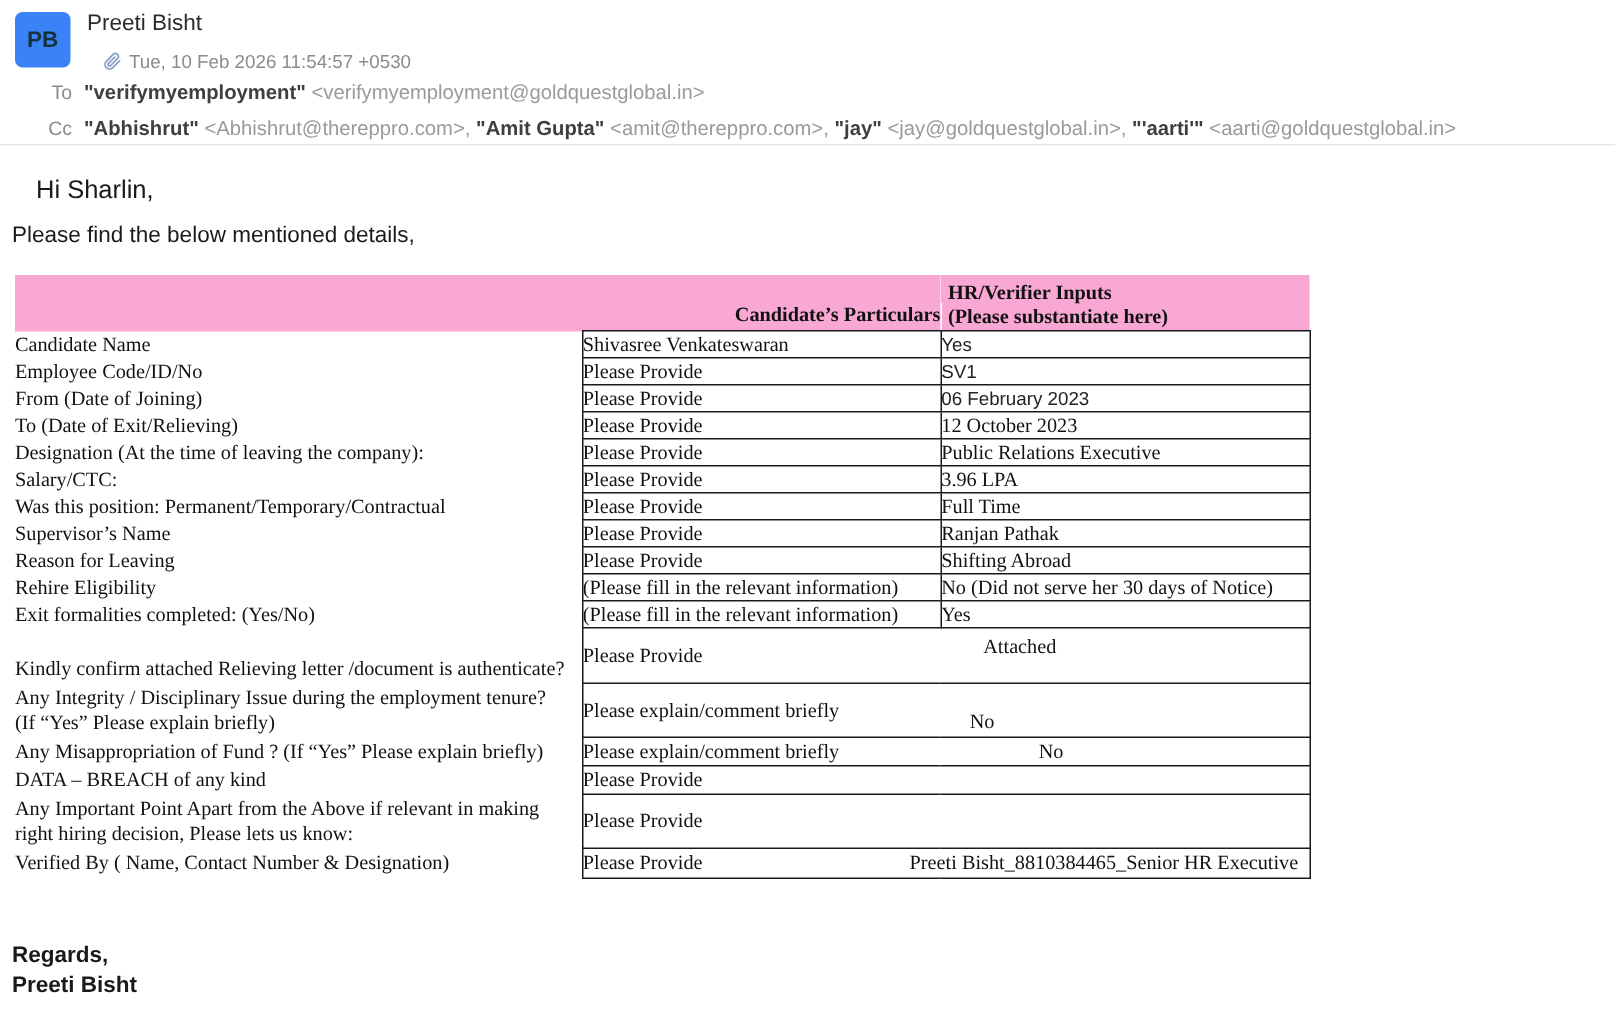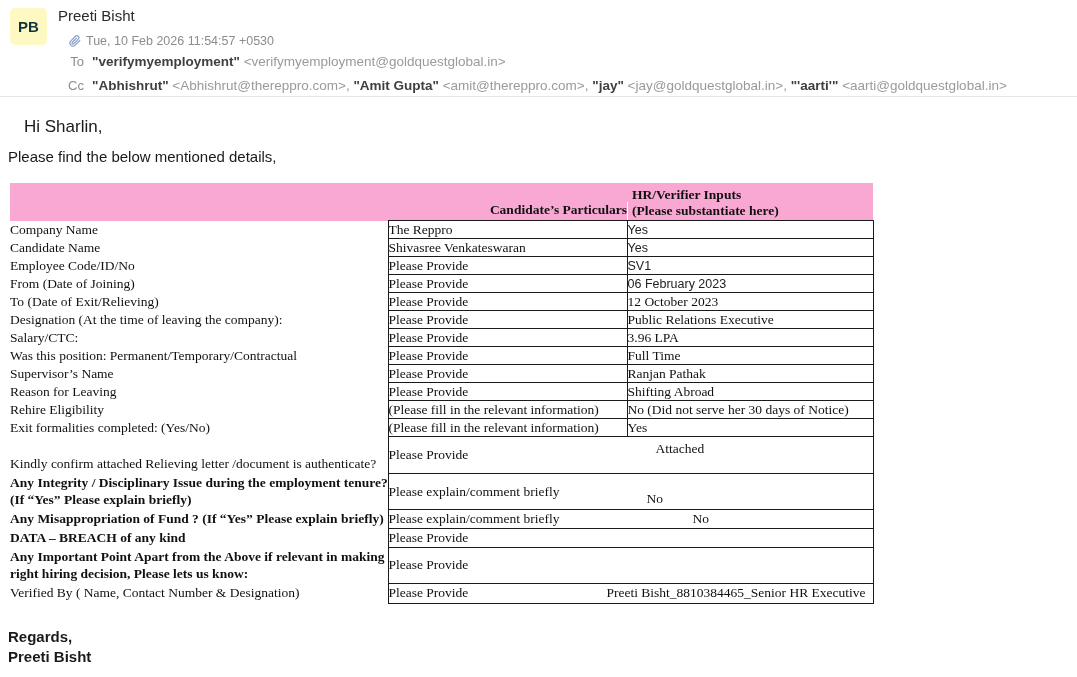--- a/index.html
+++ b/index.html
@@ -1,47 +1,47 @@
 <!DOCTYPE html>
 <html><head>
 <meta charset="utf-8">
 <style>
   html,body{margin:0;padding:0;background:#ffffff;}
   .page{position:relative;width:1077px;height:677px;background:#fff;font-family:"Liberation Sans",sans-serif;overflow:hidden;}
 
   
   .avatar{position:absolute;left:10px;top:8px;width:37px;height:37px;border-radius:5px;
-          background:#fef9c3;color:#15333d;font-size:15px;font-weight:bold;
+          background:#3b82f6;color:#15333d;font-size:15px;font-weight:bold;
           display:flex;align-items:center;justify-content:center;}
   .sender-name{position:absolute;left:58px;top:7px;font-size:15px;color:#2b2b2b;font-weight:500;}
   .date-row{position:absolute;left:69px;top:34px;display:flex;align-items:center;gap:5px;}
   .clip svg{display:block;}
   .date-text{font-size:12.5px;color:#8c8c8c;}
-  .addr-row{position:absolute;left:0;display:flex;align-items:center;padding-left:36px;}
+  .addr-row{position:absolute;left:0;display:flex;align-items:center;}
   .addr-label{width:48px;text-align:right;font-size:13px;color:#8c8c8c;flex:0 0 48px;}
   .addr-vals{margin-left:8px;font-size:13.5px;color:#9a9a9a;}
   .addr-vals .dname{color:#3f3f3f;font-weight:600;}
   .hdr-divider{position:absolute;left:0;top:96px;width:1077px;height:1px;background:#e6e6e6;}
 
   
   .greeting{position:absolute;left:24px;top:117px;font-size:17px;color:#1a1a1a;}
   .intro{position:absolute;left:8px;top:148px;font-size:15px;color:#1a1a1a;}
   .closing{position:absolute;left:8px;top:627px;font-size:15px;color:#1a1a1a;line-height:20px;font-weight:bold;}
 
   
   .vtable{position:absolute;left:10px;top:183px;border-collapse:collapse;table-layout:fixed;width:863px;
           font-family:"Liberation Serif","DejaVu Serif",serif;font-size:13.5px;color:#111;}
   .vtable td{padding:0;vertical-align:middle;overflow:hidden;white-space:nowrap;}
   .thead td{background:#f9a8d4;border:none;height:35px;vertical-align:bottom;
             font-weight:bold;padding-bottom:2px;}
   .thead .hc2{padding-left:7px;text-align:right;}
   .thead .hc3{padding-left:5px;position:relative;line-height:16px;padding-bottom:1px;}
   .thead .hc3::after{content:"";position:absolute;left:0;bottom:0;width:1px;height:18px;background:#ffffff;}
   .lbl{padding-left:5px;border:none;}
-  .lbl.b{font-weight:bold;}
+  .lbl.b{font-weight:normal;}
   .lbl.bot{vertical-align:bottom;line-height:17.4px;padding-bottom:1px;}
   .bcell{border:1px solid #1a1a1a;}
   .c2{padding-left:7px;}
   .c3{padding-left:6px;}
   .r{height:18px;}
   .v-sans{font-family:"Liberation Sans",sans-serif;font-size:12.5px;color:#222;}
   .mcell{border:1px solid #1a1a1a;position:relative;padding-left:7px;}
   .m13{height:36px;vertical-align:top;padding-top:3px;}
   .m13 .mv{position:absolute;left:267px;top:4px;}
   .m14{height:35px;vertical-align:bottom;padding-bottom:2px;}
@@ -95,25 +95,20 @@
         <tr class="thead">
       <td class="hc1"></td>
       <td class="hc2">Candidate’s Particulars</td>
       <td class="hc3">
         <div>HR/Verifier Inputs</div>
         <div>(Please substantiate here)</div>
       </td>
     </tr>
 
     <tr class="r">
-      <td class="lbl">Company Name</td>
-      <td class="bcell c2">The Reppro</td>
-      <td class="bcell c3 v-sans">Yes</td>
-    </tr>
-    <tr class="r">
       <td class="lbl">Candidate Name</td>
       <td class="bcell c2">Shivasree Venkateswaran</td>
       <td class="bcell c3 v-sans">Yes</td>
     </tr>
     <tr class="r">
       <td class="lbl">Employee Code/ID/No</td>
       <td class="bcell c2">Please Provide</td>
       <td class="bcell c3 v-sans">SV1</td>
     </tr>
     <tr class="r">

